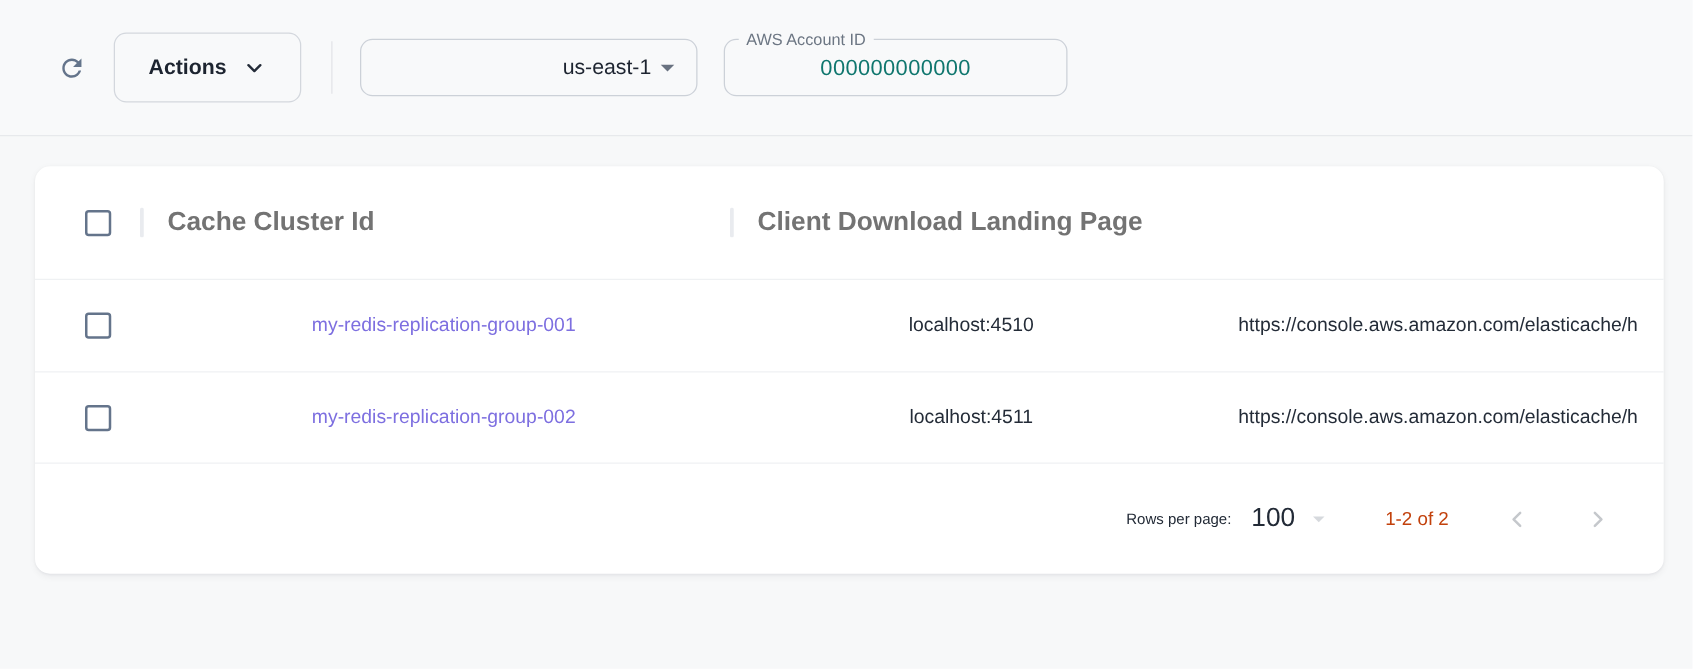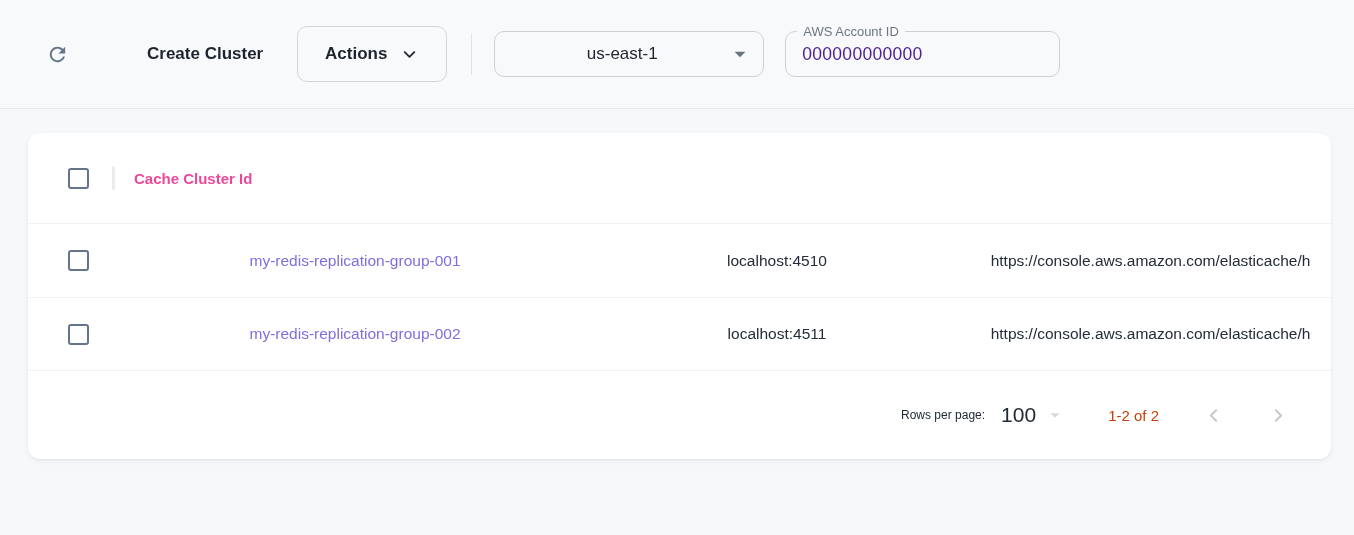--- a/index.html
+++ b/index.html
@@ -41,60 +41,60 @@
   }
   .vdivider { width:1px; height:42px; background:#e2e4e8; margin-left:24px; flex:none; }
   .region-select {
     margin-left:22px;
     width:270px; height:46px;
     border:1px solid #ccd1d8; border-radius:10px;
     display:flex; align-items:center;
     padding:0 10px 0 22px;
     cursor:pointer; background:transparent;
   }
-  .region-select .value { flex:1; font-size:17px; color:#1d2430; text-align:center; }
+  .region-select .value { flex:1; font-size:17px; color:#1d2430; text-align:right; }
   .account-field {
     position:relative;
     margin-left:21px;
     width:275px; height:46px;
     border:1px solid #ccd1d8; border-radius:10px;
     background:transparent;
   }
   .account-field .float-label {
     position:absolute; top:-9px; left:11px;
     font-size:13px; color:#6c7683;
     background:#f8f9fa; padding:0 6px; line-height:17px;
     white-space:nowrap;
   }
   .account-field input {
     width:100%; height:100%;
     border:none; background:transparent; outline:none;
     padding:0 16px;
     font-family:"Liberation Sans", sans-serif;
-    font-size:17.5px; color:#4c1d95; letter-spacing:.3px;
+    font-size:17.5px; color:#0f766e; letter-spacing:.3px;text-align:center;
   }
 
   
   .card {
     margin:24px 0 0 28px;
     width:1303px; height:326px;
     background:#ffffff;
     border-radius:12px;
     box-shadow:0 1px 2px rgba(16,24,40,.05), 0 2px 6px rgba(16,24,40,.05);
     overflow:hidden;
   }
   .grid-row {
     display:grid;
     grid-template-columns:84px 472px 372px 1fr;
     align-items:center;
   }
   .thead { height:90px; }
   .th {
     display:flex; align-items:center; gap:19px;
-    font-size:15px; font-weight:700; color:#ec4899;
+    font-size:21px; font-weight:700; color:#737373;
     white-space:nowrap; overflow:hidden;
   }
   .colsep { width:3px; height:24px; border-radius:2px; background:#e9ebef; flex:none; }
   .cb-cell { padding-left:40px; }
   .checkbox {
     width:21px; height:21px;
     border:2px solid #64748b; border-radius:3px;
     background:#fff; cursor:pointer; display:block; flex:none;
   }
   .hr { height:1px; background:#eff1f3; }
@@ -126,21 +126,20 @@
 <div class="topbar">
 
   <button class="icon-btn refresh-btn">
     <span style="display:flex;">
       <svg width="23" height="23" viewBox="0 0 24 24" fill="#64748b">
           <path d="M17.65 6.35C16.2 4.9 14.21 4 12 4c-4.42 0-7.99 3.58-8 8s3.57 8 8 8c3.73 0 6.84-2.55 7.73-6h-2.08c-.82 2.33-3.04 4-5.65 4-3.31 0-6-2.69-6-6s2.69-6 6-6c1.66 0 3.14.69 4.22 1.78L13 11h7V4l-2.35 2.35z"></path>
         </svg>
     </span>
   </button>
 
-  <button class="create-btn">Create Cluster</button>
 
   <button class="actions-btn">
     <span>Actions</span>
     <span style="display:flex;">
       <svg width="19" height="19" viewBox="0 0 24 24" fill="none" stroke="#242c38" stroke-width="2.4" stroke-linecap="round" stroke-linejoin="round">
           <path d="M6 9l6 6 6-6"></path>
         </svg>
     </span>
   </button>
 
@@ -163,20 +162,24 @@
 
 <div class="card">
 
   <div class="grid-row thead">
     <div class="cb-cell">
       <span class="checkbox" role="checkbox" aria-checked="false"></span>
     </div>
     <div class="th">
       <span class="colsep"></span>
       <span>Cache Cluster Id</span>
+    </div>
+    <div class="th">
+      <span class="colsep"></span>
+      <span>Client Download Landing Page</span>
     </div>
   </div>
   <div class="hr"></div>
 
   <div class="grid-row trow">
     <div class="cb-cell">
       <span class="checkbox" role="checkbox" aria-checked="false"></span>
     </div>
     <div class="td">
       <a class="cell-link">my-redis-replication-group-001</a>

